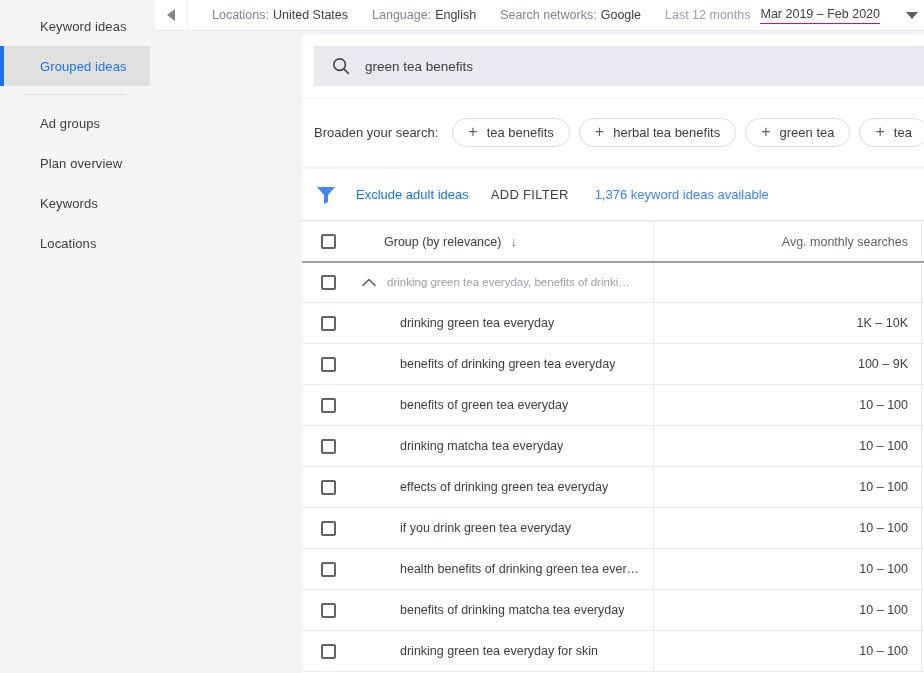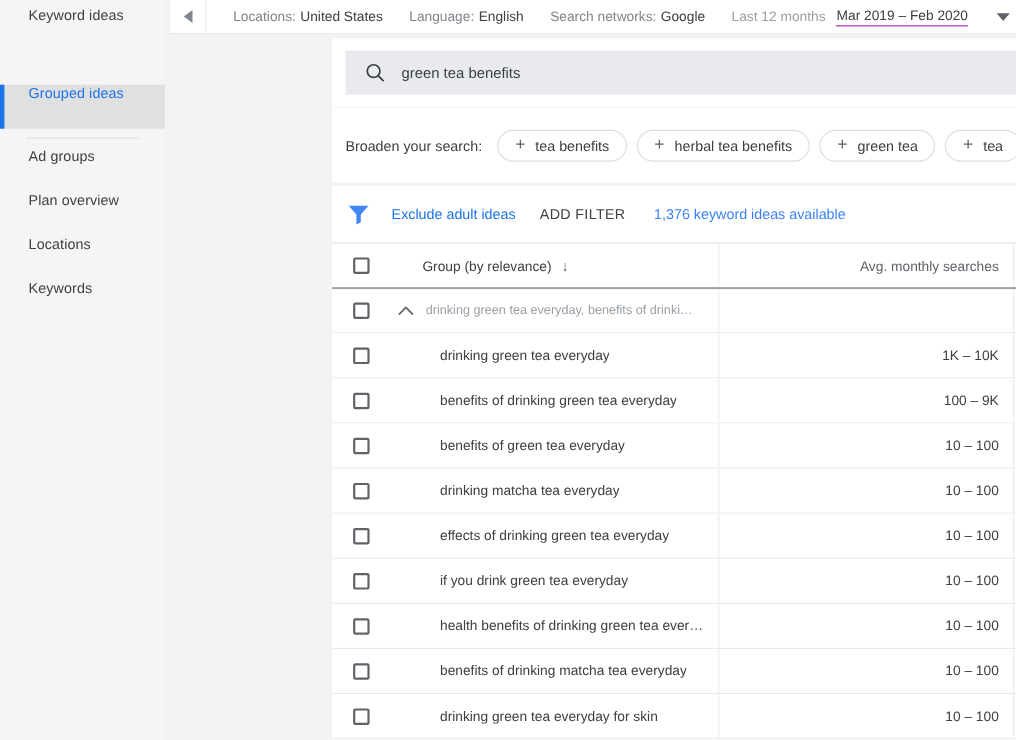--- a/index.html
+++ b/index.html
@@ -23,31 +23,30 @@
     height: 673px;
     background: #f5f5f5;
     padding-top: 6px;
     position: relative;
     z-index: 3;
   }
   .side-item {
     position: relative;
     height: 40px;
     display: flex;
-    align-items: flex-start;
-    padding-left: 26px;
+    align-items: center;
+    padding-left: 40px;
     font-size: 13px;
     color: #3c4043;
     letter-spacing: .1px;
     cursor: pointer;
   }
   .side-item.selected {
     background: #e0e0e0;
     color: #1a73e8;
-    margin-top: 31px;
   }
   .side-item.selected::before {
     content: "";
     position: absolute;
     left: 0; top: 0; bottom: 0;
     width: 4px;
     background: #1a73e8;
   }
   .side-divider {
     height: 1px;
@@ -355,24 +354,24 @@
       <span>Grouped ideas</span>
     </div>
     <div class="side-divider"></div>
     <div class="side-item">
       <span>Ad groups</span>
     </div>
     <div class="side-item">
       <span>Plan overview</span>
     </div>
     <div class="side-item">
+      <span>Keywords</span>
+    </div>
+    <div class="side-item">
       <span>Locations</span>
-    </div>
-    <div class="side-item">
-      <span>Keywords</span>
     </div>
   </nav>
 
   <div class="right">
 
     <div class="toolbar">
       <div class="collapse-btn">
         <span class="tri-left"></span>
       </div>
       <div class="tb-group">

